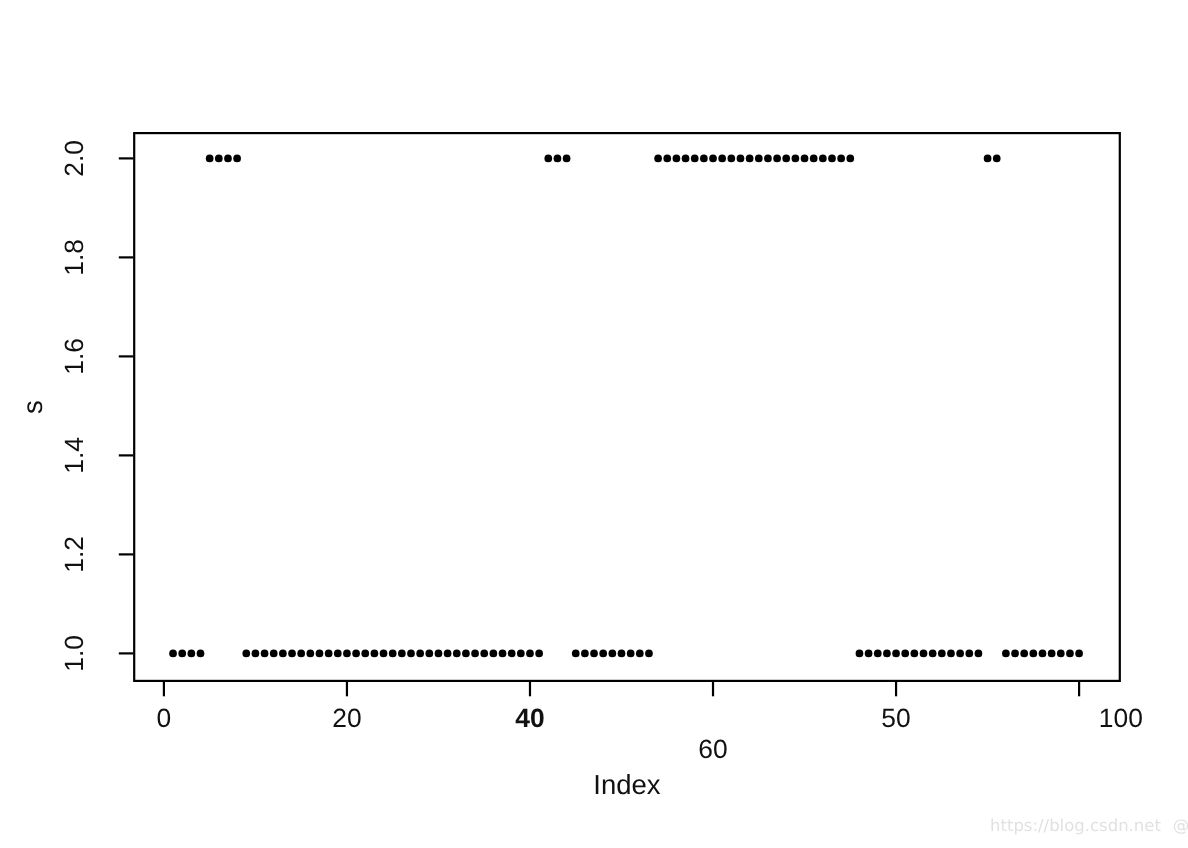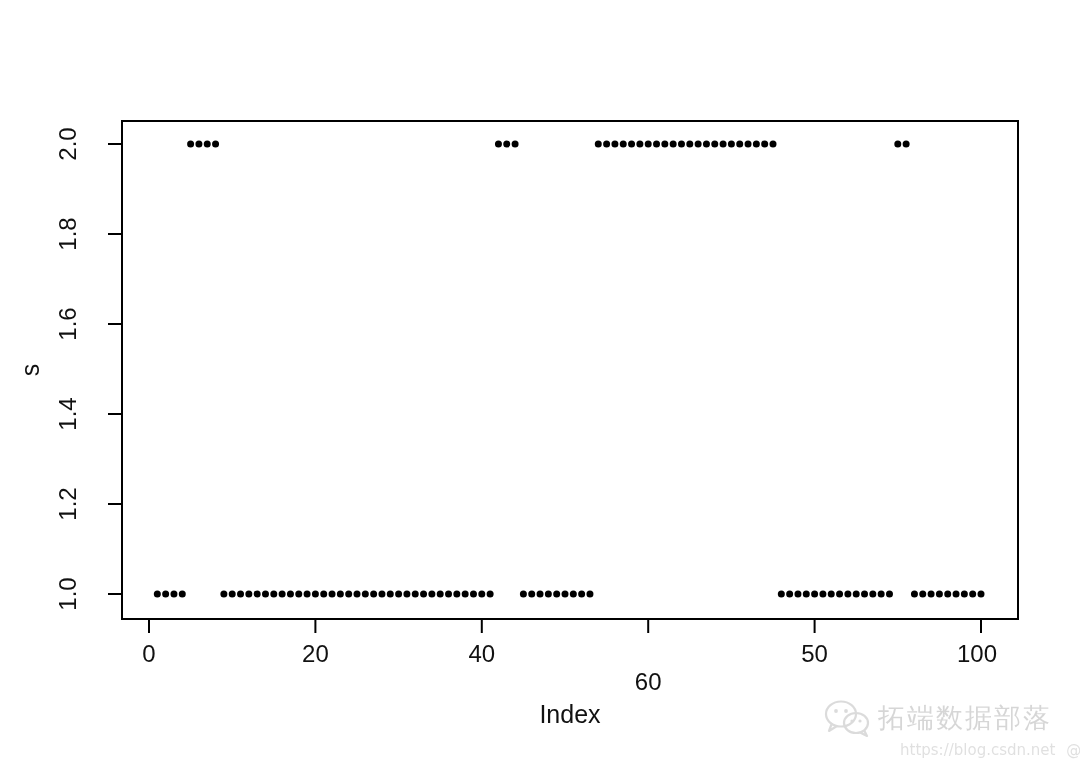--- a/index.html
+++ b/index.html
@@ -243,48 +243,35 @@
   
   <div id="ylab">s</div>
 
   
   <div id="xlab">Index</div>
 
   
   <div id="x-tick-labels">
       <div class="xtick-label" style="left: 104px;">0</div>
       <div class="xtick-label" style="left: 270.4px;">20</div>
-      <div class="xtick-label" style="left: 436.8px;">40</div>
+      <div class="xtick-label" style="left: 436.8px; font-weight: bold;">40</div>
       <div class="xtick-label" style="left: 603.2px; margin-top: 28px;">60</div>
       <div class="xtick-label" style="left: 769.6px;">50</div>
-      <div class="xtick-label" style="left: 932px; text-align: center;">100</div>
+      <div class="xtick-label" style="left: 974px; text-align: center;">100</div>
     </div>
   <div id="y-tick-labels">
       <div class="ytick-label" style="left: 33px; top: 581px;">1.0</div>
       <div class="ytick-label" style="left: 33px; top: 491px;">1.2</div>
       <div class="ytick-label" style="left: 33px; top: 401px;">1.4</div>
       <div class="ytick-label" style="left: 33px; top: 311px;">1.6</div>
       <div class="ytick-label" style="left: 33px; top: 221px;">1.8</div>
       <div class="ytick-label" style="left: 33px; top: 131px;">2.0</div>
     </div>
 
   
   <div id="watermark">
-    <div class="wm-main">
-      <svg width="46" height="38" viewBox="0 0 46 38">
-        <ellipse cx="17" cy="15" rx="15" ry="12.5" fill="none" stroke="#8a8a8a" stroke-width="2.2"></ellipse>
-        <path d="M8 24 L5 32 L13 27" fill="none" stroke="#8a8a8a" stroke-width="2.2" stroke-linejoin="round"></path>
-        <circle cx="12" cy="12" r="1.9" fill="#8a8a8a"></circle>
-        <circle cx="22" cy="12" r="1.9" fill="#8a8a8a"></circle>
-        <ellipse cx="32" cy="24" rx="12" ry="10" fill="none" stroke="#8a8a8a" stroke-width="2.2"></ellipse>
-        <path d="M40 31 L43 37 L36 33.5" fill="none" stroke="#8a8a8a" stroke-width="2.2" stroke-linejoin="round"></path>
-        <circle cx="28" cy="22" r="1.6" fill="#8a8a8a"></circle>
-        <circle cx="36" cy="22" r="1.6" fill="#8a8a8a"></circle>
-      </svg>
-      <span class="wm-text">拓端数据部落</span>
-    </div>
     <div class="wm-sub">
       <span class="wm-url">https://blog.csdn.net</span>
       <span>@51CTO博客</span>
     </div>
   </div>
 
 </div>
 
 </body></html>

